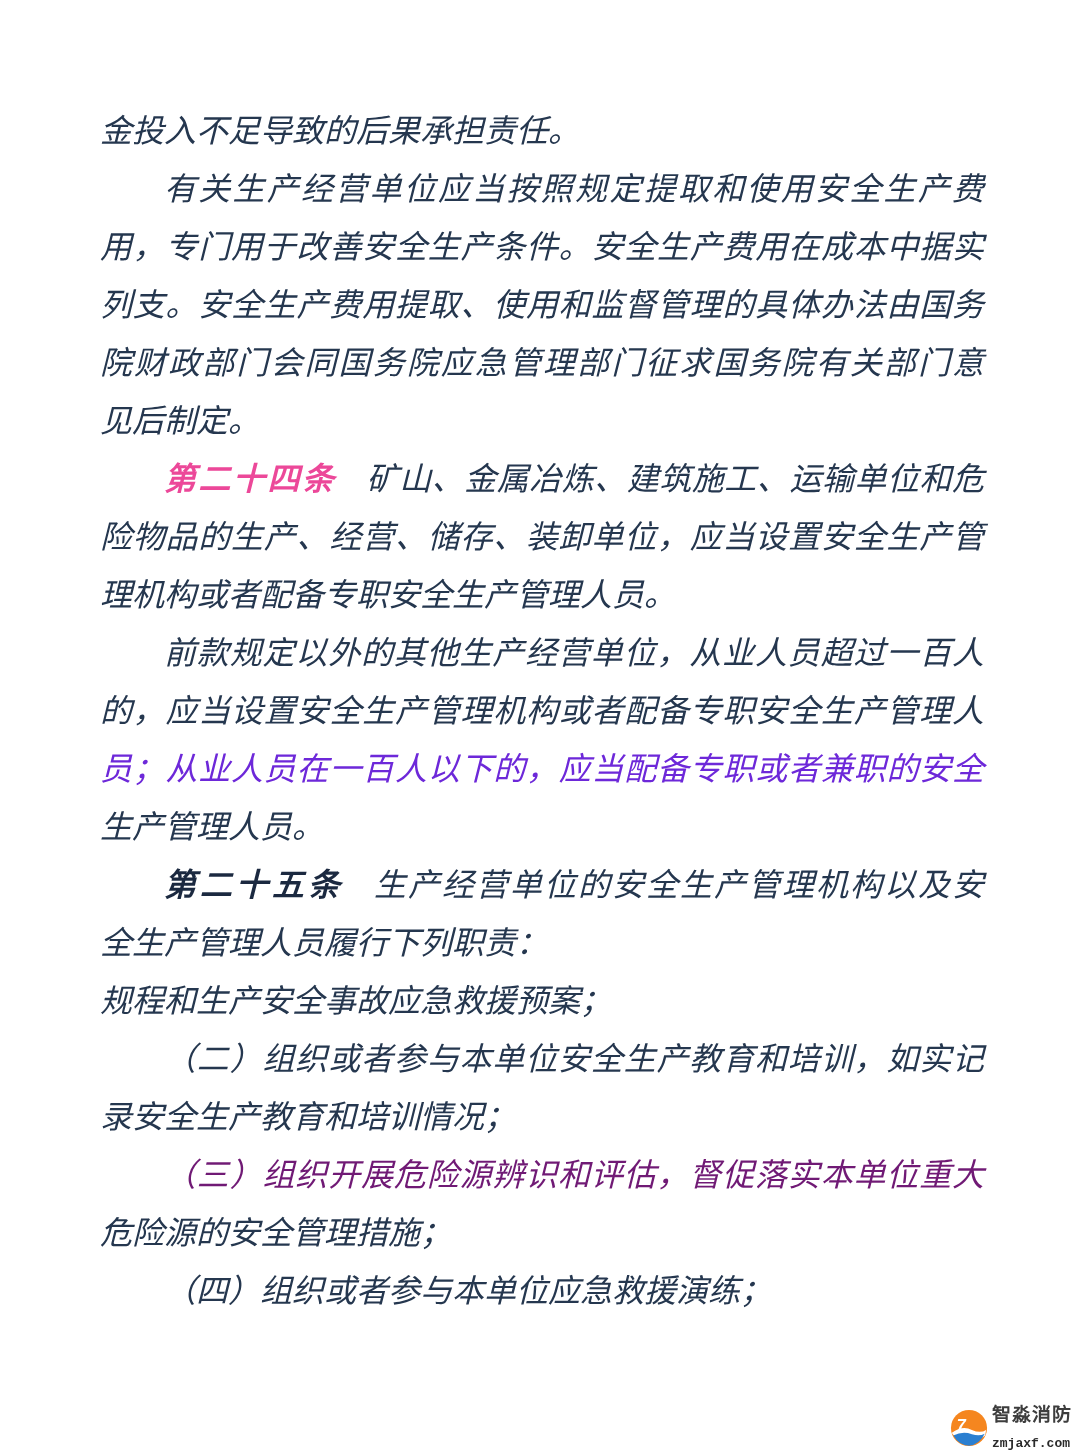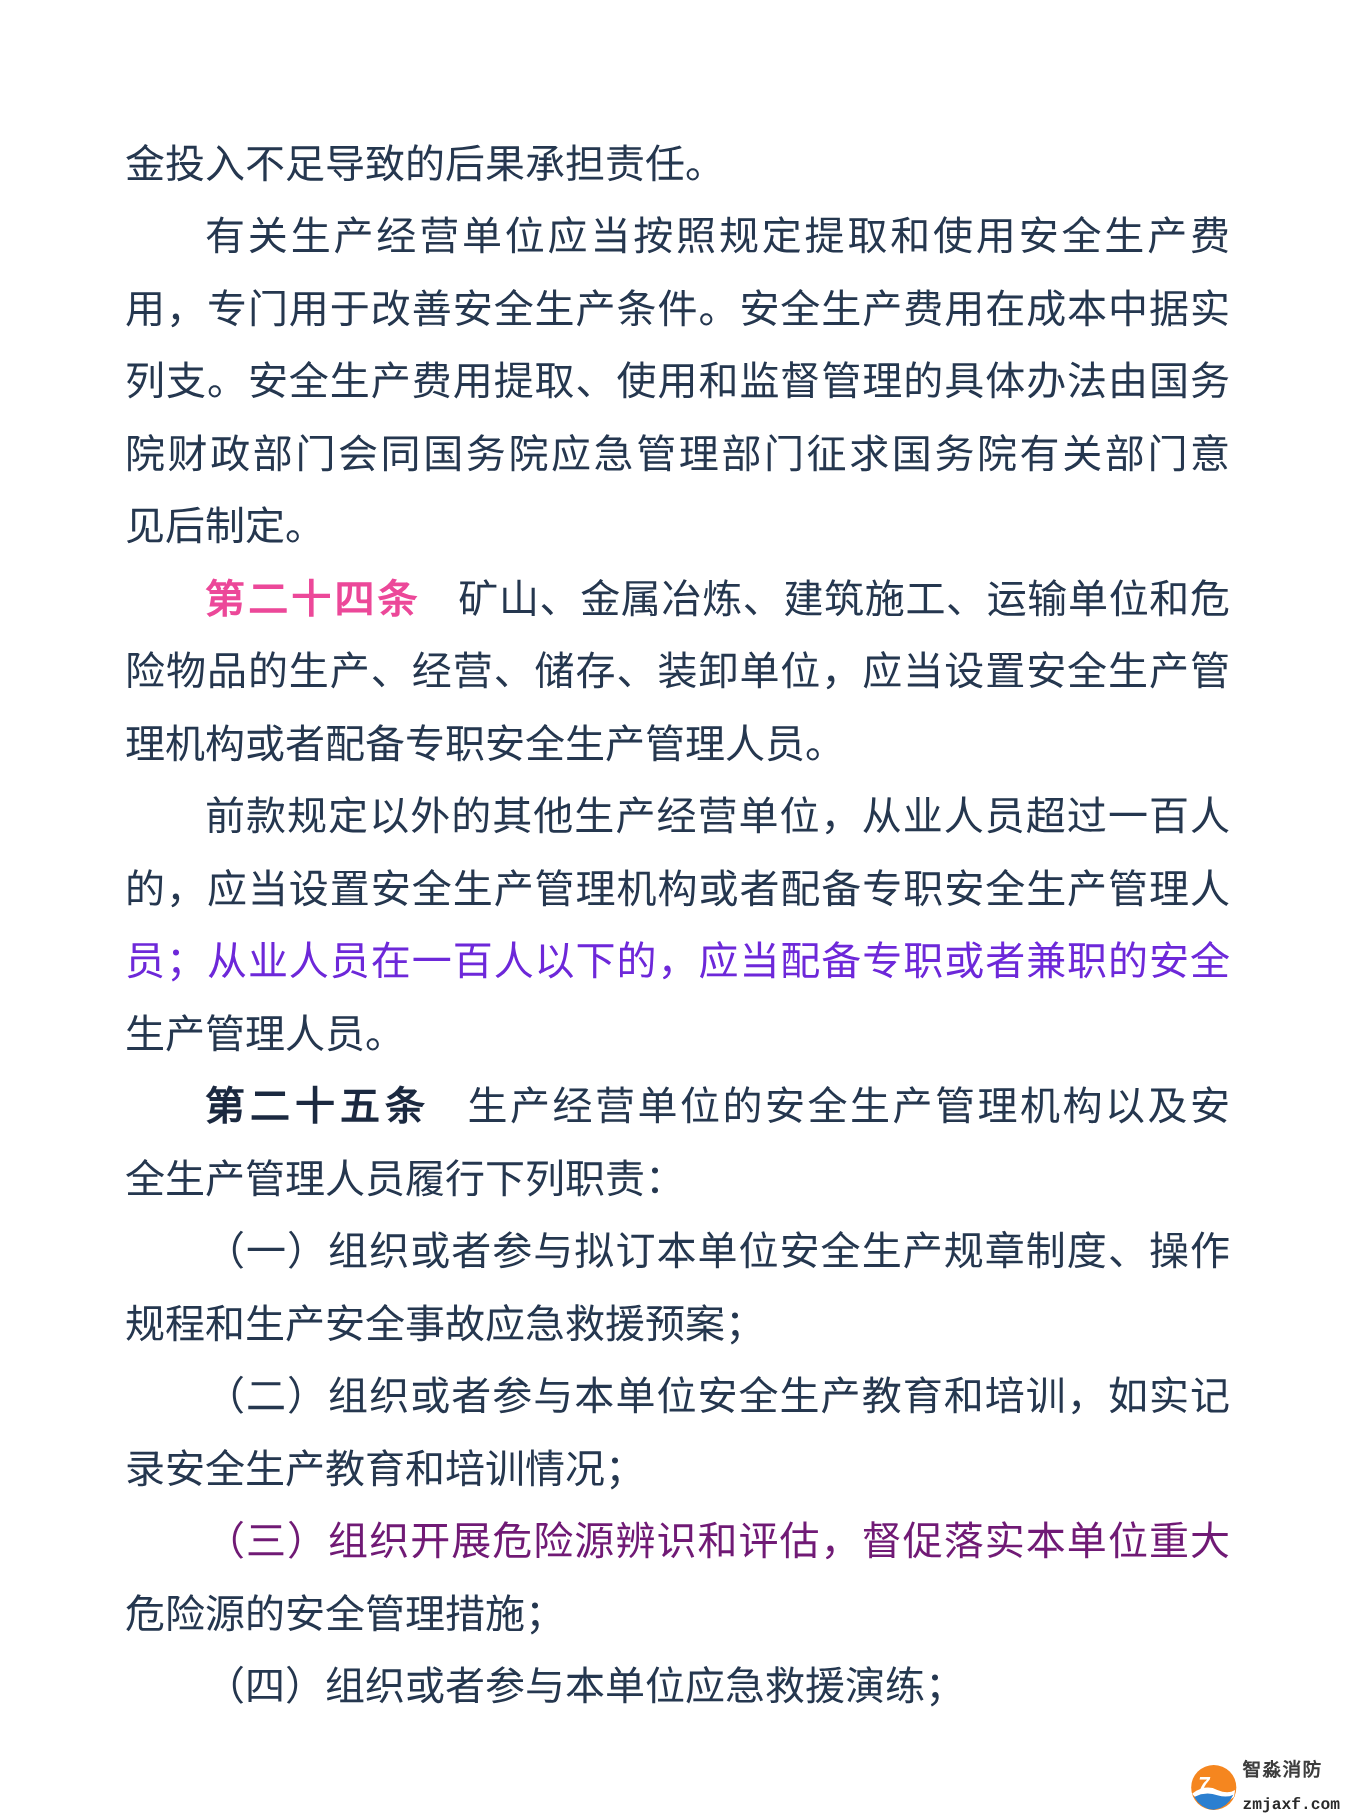--- a/index.html
+++ b/index.html
@@ -16,20 +16,21 @@
     top: 102px;
     width: 884px;
   }
   .line {
     font-family: "Liberation Serif", "DejaVu Serif", serif;
     font-size: 32px;
     line-height: 58px;
     color: #25374f;
     letter-spacing: 0px;
     white-space: nowrap;
+    font-style: italic;
   }
   .line.justify {
     white-space: normal;
     text-align: justify;
     text-align-last: justify;
   }
   .line.indent { padding-left: 64px; }
   .art {
     font-family: "Liberation Sans", "DejaVu Sans", sans-serif;
     font-weight: 700;
@@ -42,21 +43,21 @@
     right: 8px;
     bottom: 6px;
     display: flex;
     align-items: center;
     gap: 4px;
   }
   .wm-logo { width: 38px; height: 38px; flex: 0 0 auto; }
   .wm-textcol { display: flex; flex-direction: column; line-height: 1; }
   .wm-name {
     font-family: "Liberation Sans", "DejaVu Sans", sans-serif;
-    font-size: 15px;
+    font-size: 19px;
     font-weight: 700;
     color: #3d3d3d;
     letter-spacing: 1px;
   }
   .wm-url {
     font-family: "Liberation Mono", "DejaVu Sans Mono", monospace;
     font-size: 13px;
     font-weight: 700;
     color: #2b2b2b;
     margin-top: 13px;
@@ -76,21 +77,20 @@
       <div class="line" style="color: rgb(37, 55, 79);"><span>见后制定。</span></div>
       <div class="line indent justify" style="color: rgb(37, 55, 79);"><b class="art" style="color: #ec4899;">第二十四条</b><span>矿山、金属冶炼、建筑施工、运输单位和危</span></div>
       <div class="line justify" style="color: rgb(37, 55, 79);"><span>险物品的生产、经营、储存、装卸单位，应当设置安全生产管</span></div>
       <div class="line" style="color: rgb(37, 55, 79);"><span>理机构或者配备专职安全生产管理人员。</span></div>
       <div class="line indent justify" style="color: rgb(37, 55, 79);"><span>前款规定以外的其他生产经营单位，从业人员超过一百人</span></div>
       <div class="line justify" style="color: rgb(37, 55, 79);"><span>的，应当设置安全生产管理机构或者配备专职安全生产管理人</span></div>
       <div class="line justify" style="color: #6d28d9;"><span>员；从业人员在一百人以下的，应当配备专职或者兼职的安全</span></div>
       <div class="line" style="color: rgb(37, 55, 79);"><span>生产管理人员。</span></div>
       <div class="line indent justify" style="color: rgb(37, 55, 79);"><b class="art" style="color: rgb(27, 41, 64);">第二十五条</b><span>生产经营单位的安全生产管理机构以及安</span></div>
       <div class="line" style="color: rgb(37, 55, 79);"><span>全生产管理人员履行下列职责：</span></div>
-      <div class="line indent justify" style="color: rgb(37, 55, 79);"><span>（一）组织或者参与拟订本单位安全生产规章制度、操作</span></div>
       <div class="line" style="color: rgb(37, 55, 79);"><span>规程和生产安全事故应急救援预案；</span></div>
       <div class="line indent justify" style="color: rgb(37, 55, 79);"><span>（二）组织或者参与本单位安全生产教育和培训，如实记</span></div>
       <div class="line" style="color: rgb(37, 55, 79);"><span>录安全生产教育和培训情况；</span></div>
       <div class="line indent justify" style="color: #701a75;"><span>（三）组织开展危险源辨识和评估，督促落实本单位重大</span></div>
       <div class="line" style="color: rgb(37, 55, 79);"><span>危险源的安全管理措施；</span></div>
       <div class="line indent" style="color: rgb(37, 55, 79);"><span>（四）组织或者参与本单位应急救援演练；</span></div>
     </div>
 
   <div class="watermark">
     <svg class="wm-logo" viewBox="0 0 40 40" xmlns="http://www.w3.org/2000/svg">

